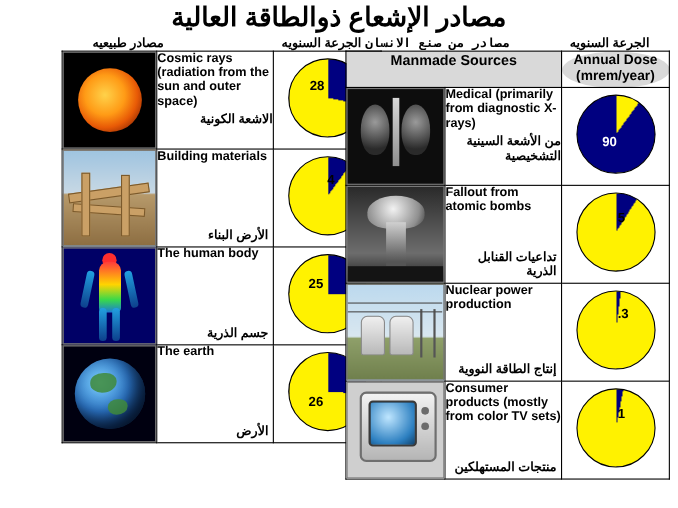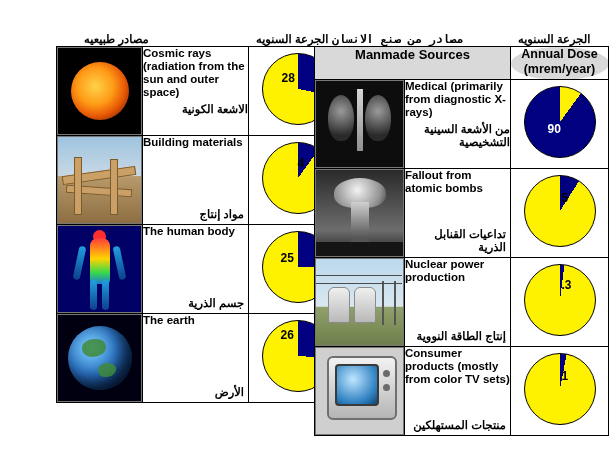--- a/index.html
+++ b/index.html
@@ -270,20 +270,21 @@
     position: absolute; right: 5px;
     width: 7px; height: 7px; border-radius: 50%;
     background: #6b6b6b;
   }
 </style>
 </head>
 <body>
 
 <div id="page">
 
+  <div class="title">مصادر الإشعاع ذوالطاقة العالية</div>
 
   <div class="panel" id="panel-natural">
     <div class="hdr-arabic" style="left:28px;">مصادر طبيعيه</div>
     <div class="hdr-arabic" style="left:200px;">الجرعة السنويه</div>
 
     <table class="datatable">
       <colgroup>
         <col class="col-img">
           <col class="col-label">
           <col class="col-pie">
@@ -312,21 +313,21 @@
         <td class="cell-img">
           <div class="imgbox art-build">
             <div class="beam" style="left:4px; top:34px; width:72px; height:7px; transform:rotate(-8deg);"></div>
             <div class="beam" style="left:8px; top:50px; width:64px; height:6px; transform:rotate(4deg);"></div>
             <div class="beam" style="left:16px; top:20px; width:6px; height:56px;"></div>
             <div class="beam" style="left:52px; top:22px; width:6px; height:54px;"></div>
           </div>
         </td>
         <td class="cell-label">
           <span class="lbl-en">Building materials</span>
-          <span class="lbl-ar overlay">مواد إنتاج</span>
+          <span class="lbl-ar overlay">الأرض البناء</span>
         </td>
         <td class="cell-pie">
           <div class="pie-wrap">
             <div class="pie" style="background: conic-gradient(#000080 0turn 0.10turn, #FFF200 0.10turn 1turn);"></div>
             <span class="pie-val" style="left:36px; top:14px;">4</span>
           </div>
         </td>
       </tr>
 
       <tr>
@@ -360,21 +361,21 @@
             <div class="land" style="left:40px; top:48px; width:18px; height:14px;"></div>
           </div>
         </td>
         <td class="cell-label">
           <span class="lbl-en">The earth</span>
           <span class="lbl-ar overlay">الأرض</span>
         </td>
         <td class="cell-pie">
           <div class="pie-wrap">
             <div class="pie" style="background: conic-gradient(#000080 0turn 0.26turn, #FFF200 0.26turn 1turn);"></div>
-            <span class="pie-val" style="left:19px; top:8px;">26</span>
+            <span class="pie-val" style="left:19px; top:38px;">26</span>
           </div>
         </td>
       </tr>
     </tbody>
       </table>
   </div>
 
   <div class="panel" id="panel-manmade">
     <div class="hdr-arabic" style="left:18px;font-family:Liberation Mono, monospace;">مصادر من صنع الانسان</div>
     <div class="hdr-arabic" style="left:204px;">الجرعة السنويه</div>

